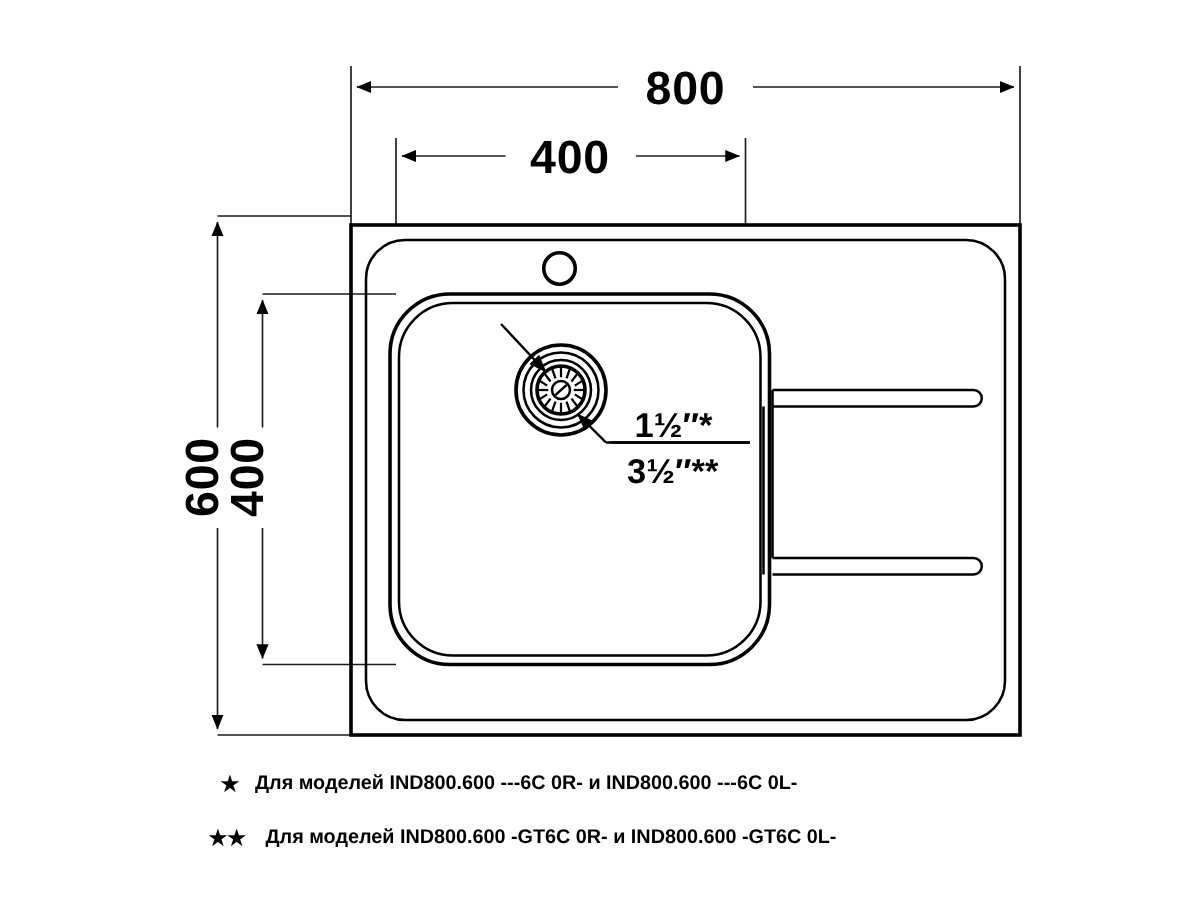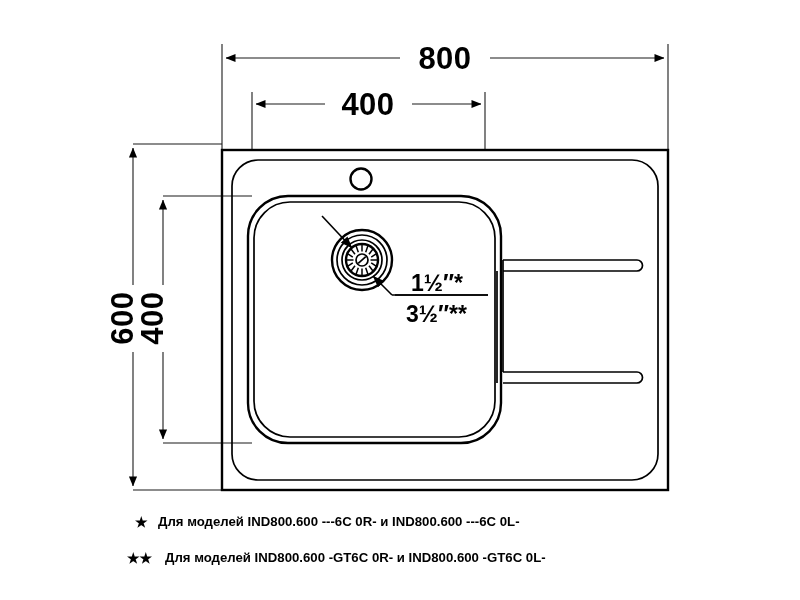--- a/index.html
+++ b/index.html
@@ -9,21 +9,21 @@
   }
   body {
     width: 800px;
     height: 600px;
     font-family: "Liberation Sans", sans-serif;
     overflow: hidden;
     position: relative;
   }
   #drawing-root {
     position: absolute;
-    left: 0;
+    left: 12px;
     top: 0;
     width: 688px;
     height: 600px;
   }
   svg.sheet {
     display: block;
     width: 800px;
     height: 600px;
     background: #ffffff;
   }

